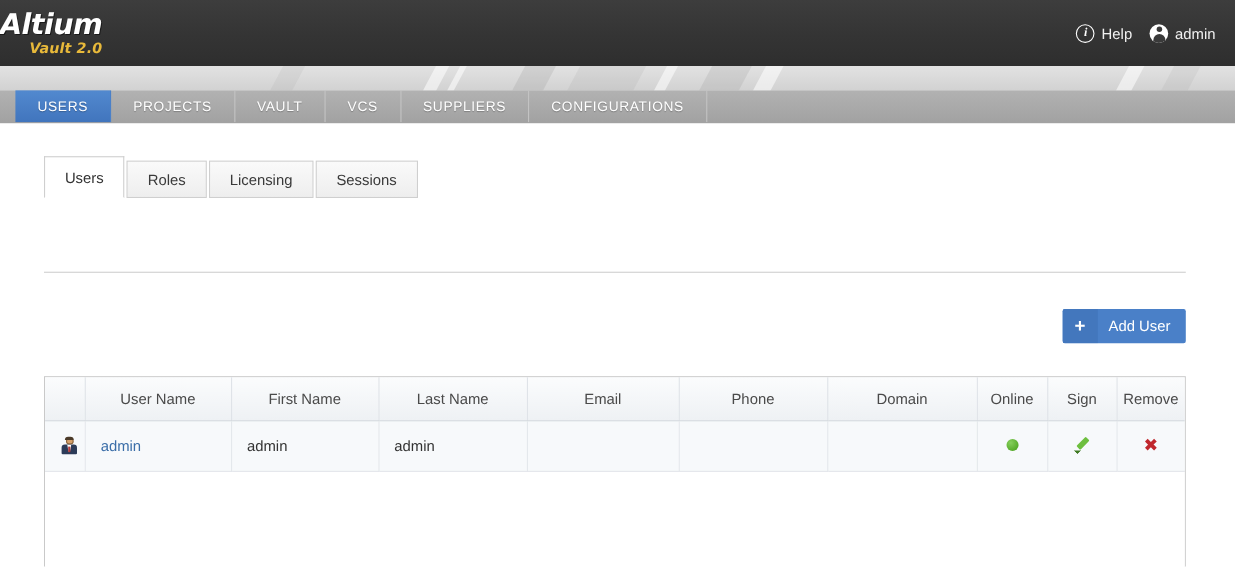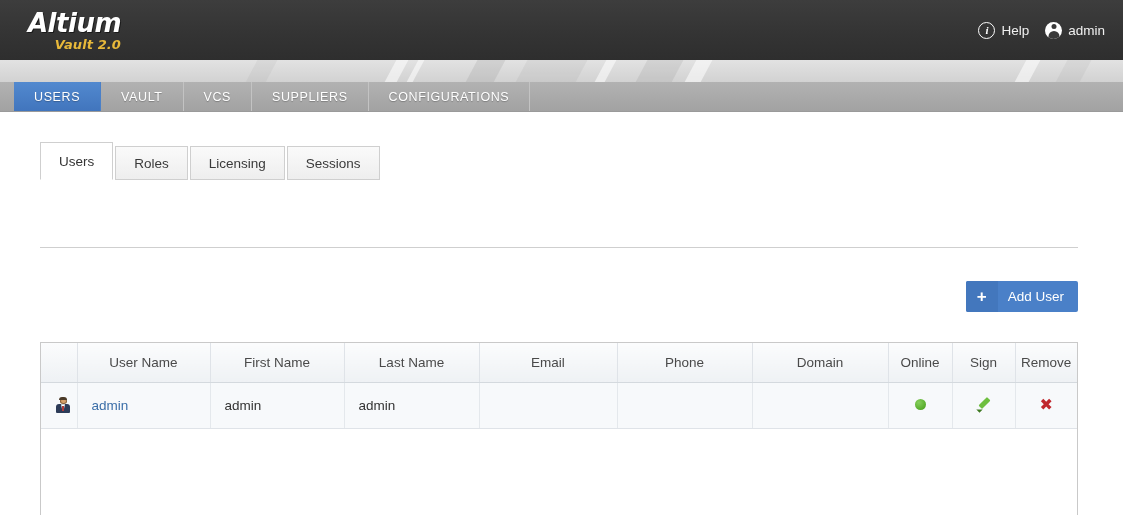--- a/index.html
+++ b/index.html
@@ -15,21 +15,20 @@
   .header {
     position: relative;
     height: 60px;
     background: #3a3a3a;
     background: linear-gradient(180deg, #3d3d3d 0%, #343434 55%, #2e2e2e 100%);
     display: flex;
     align-items: center;
     overflow: hidden;
   }
   .logo-block {
-    margin-left: 28px;
     line-height: 1;
     user-select: none;
   }
   .logo-main {
     display: block;
     font-family: "DejaVu Sans", sans-serif;
     font-size: 26px;
     font-weight: bold;
     font-style: italic;
     color: #ffffff;
@@ -413,20 +412,21 @@
   <div class="streak" style="left:600px; top:-8px; width:10px; height:40px;"></div>
   <div class="dark" style="left:640px; top:-6px; width:36px; height:40px; opacity:.30;"></div>
   <div class="streak" style="left:690px; top:-8px; width:16px; height:40px;"></div>
   <div class="dark" style="left:250px; top:-6px; width:20px; height:40px; opacity:.18;"></div>
   <div class="streak" style="left:1020px; top:-8px; width:14px; height:40px;"></div>
   <div class="dark" style="left:1060px; top:-6px; width:24px; height:40px; opacity:.20;"></div>
 </div>
 
 <div class="navbar">
   <div class="nav-item active">USERS</div>
+  <div class="nav-item">PROJECTS</div>
   <div class="nav-item">VAULT</div>
   <div class="nav-item">VCS</div>
   <div class="nav-item">SUPPLIERS</div>
   <div class="nav-item">CONFIGURATIONS</div>
   <div class="nav-spacer"></div>
 </div>
 
 <div class="page">
 
   <div class="tabs-row">

